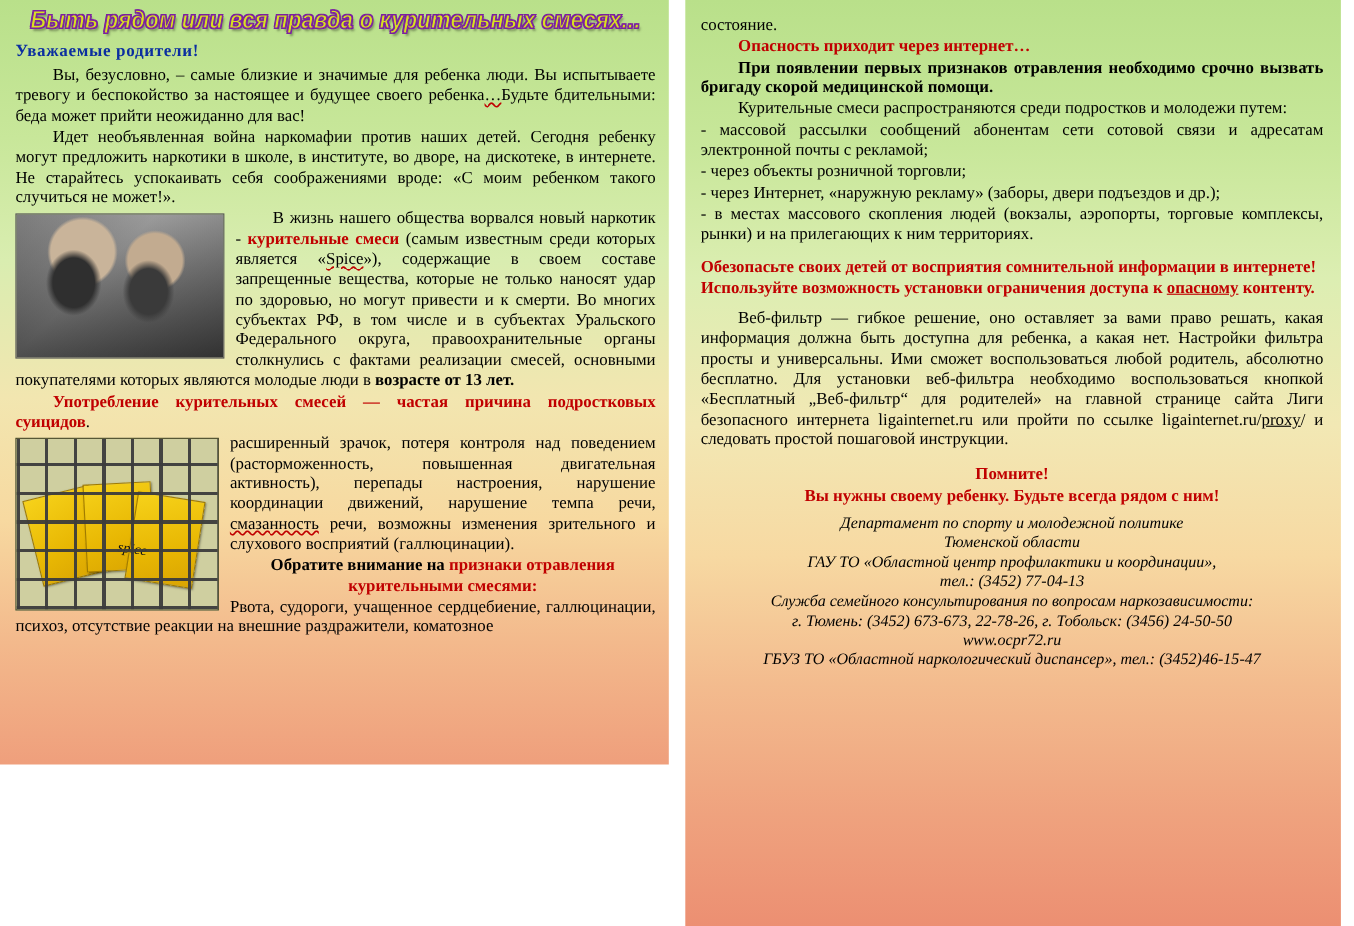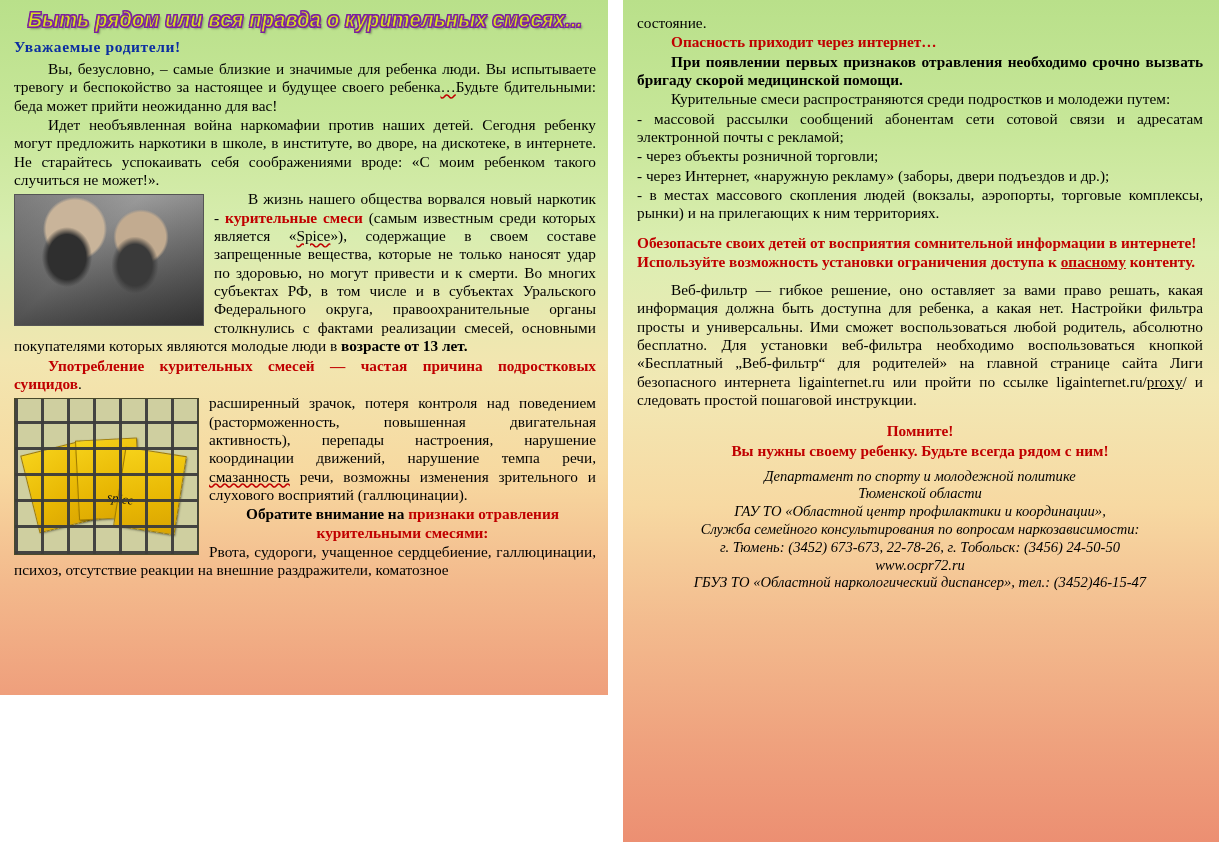--- a/index.html
+++ b/index.html
@@ -247,20 +247,21 @@
       <span>Веб-фильтр — гибкое решение, оно оставляет за вами право решать, какая информация должна быть доступна для ребенка, а какая нет. Настройки фильтра просты и универсальны. Ими сможет воспользоваться любой родитель, абсолютно бесплатно. Для установки веб-фильтра необходимо воспользоваться кнопкой «Бесплатный „Веб-фильтр“ для родителей» на главной странице сайта Лиги безопасного интернета ligainternet.ru или пройти по ссылке  ligainternet.ru/</span><span class="u">proxy</span><span>/  и следовать простой пошаговой инструкции.</span>
     </p>
 
     <div class="remember" style="margin-top:12px;">Помните!</div>
     <div class="remember">Вы нужны своему ребенку. Будьте всегда рядом с ним!</div>
 
     <div class="footer">
       <div>Департамент по спорту и молодежной политике</div>
       <div>Тюменской области</div>
       <div>ГАУ ТО «Областной центр профилактики и координации»,</div>
+      <div>тел.: (3452) 77-04-13</div>
       <div>Служба семейного консультирования по вопросам наркозависимости:</div>
       <div>г. Тюмень: (3452) 673-673, 22-78-26, г. Тобольск: (3456) 24-50-50</div>
       <div>www.ocpr72.ru</div>
       <div>ГБУЗ ТО «Областной наркологический диспансер», тел.: (3452)46-15-47</div>
     </div>
 
   </div>
 </div>
 
 </body></html>

